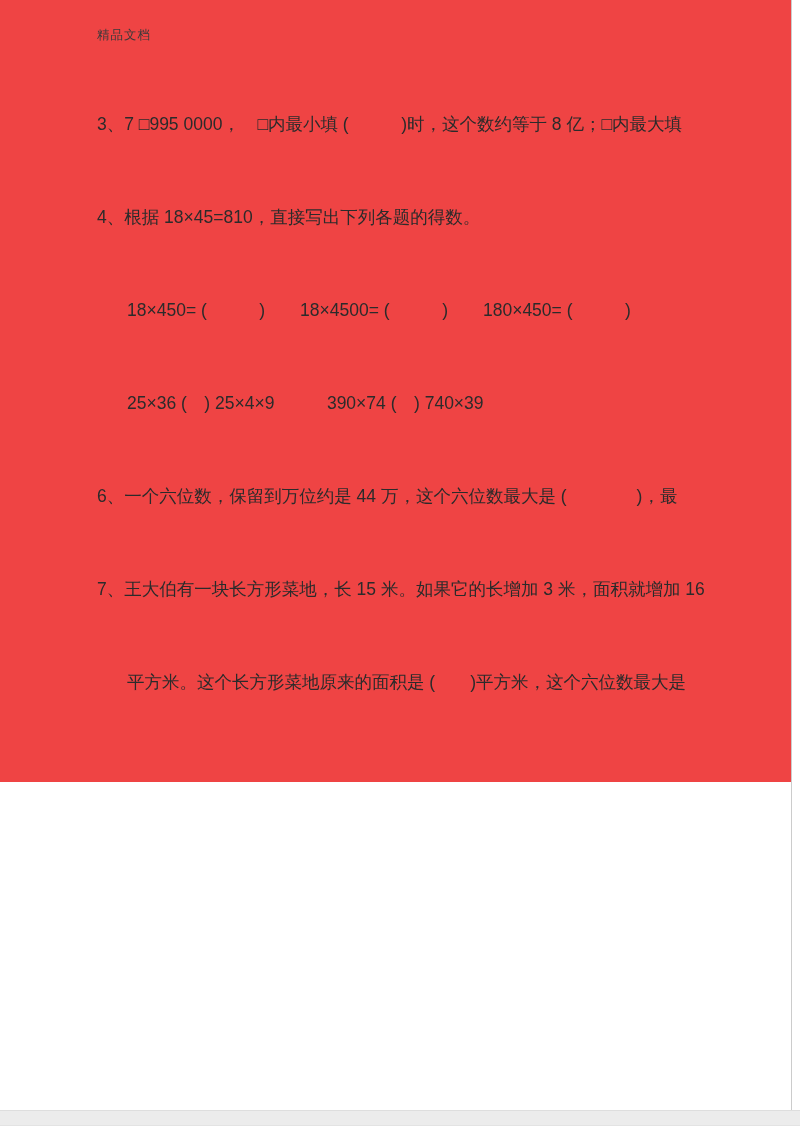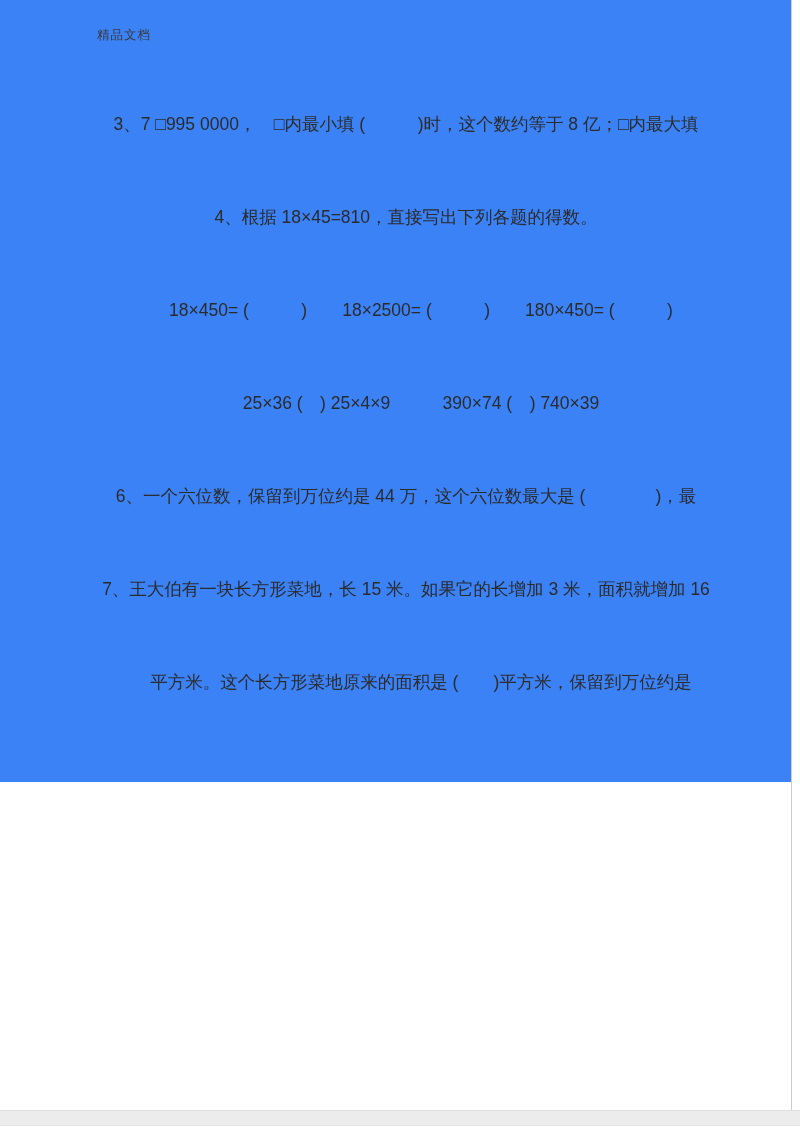--- a/index.html
+++ b/index.html
@@ -7,21 +7,21 @@
     width:800px;height:1137px;
     background:#ffffff;
     font-family:"Liberation Sans","DejaVu Sans",sans-serif;
     color:#2b2b2b;
     position:relative;
     overflow:hidden;
   }
   .page{
     position:absolute;top:0;left:0;
     width:791px;height:782px;
-    background:#3b82f6;
+    background:#ef4444;
     overflow:hidden;
   }
   .page-right-border{
     position:absolute;top:0;left:791px;
     width:1px;height:1110px;
     background:#cccccc;
   }
   .page-gap{
     position:absolute;top:1110px;left:0;
     width:800px;height:14px;
@@ -44,38 +44,38 @@
     color:#ececec;letter-spacing:-2px;
     user-select:none;
   }
   .content{
     position:absolute;top:47px;left:97px;
     width:618px;
     font-size:17.5px;
     line-height:31px;
     white-space:pre-wrap;
   }
-  .line{min-height:31px;text-align:center;}
+  .line{min-height:31px;}
   .line.indent{padding-left:30px;}
 </style>
 </head>
 <body>
 
 <div class="page">
 
   <div class="doc-header">精品文档</div>
 
   <div class="content">
     <div class="line">3、7 □995 0000，　□内最小填 (　　　)时，这个数约等于 8 亿；□内最大填</div>
     <div class="line">4、根据 18×45=810，直接写出下列各题的得数。</div>
-    <div class="line indent">18×450= (　　　)　　18×2500= (　　　)　　180×450= (　　　)</div>
+    <div class="line indent">18×450= (　　　)　　18×4500= (　　　)　　180×450= (　　　)</div>
     <div class="line indent">25×36 (　) 25×4×9　　　390×74 (　) 740×39</div>
     <div class="line">6、一个六位数，保留到万位约是 44 万，这个六位数最大是 (　　　　)，最</div>
     <div class="line">7、王大伯有一块长方形菜地，长 15 米。如果它的长增加 3 米，面积就增加 16</div>
-    <div class="line indent">平方米。这个长方形菜地原来的面积是 (　　)平方米，保留到万位约是</div>
+    <div class="line indent">平方米。这个长方形菜地原来的面积是 (　　)平方米，这个六位数最大是</div>
     
     
     
     
     
     
     
     
     
     

